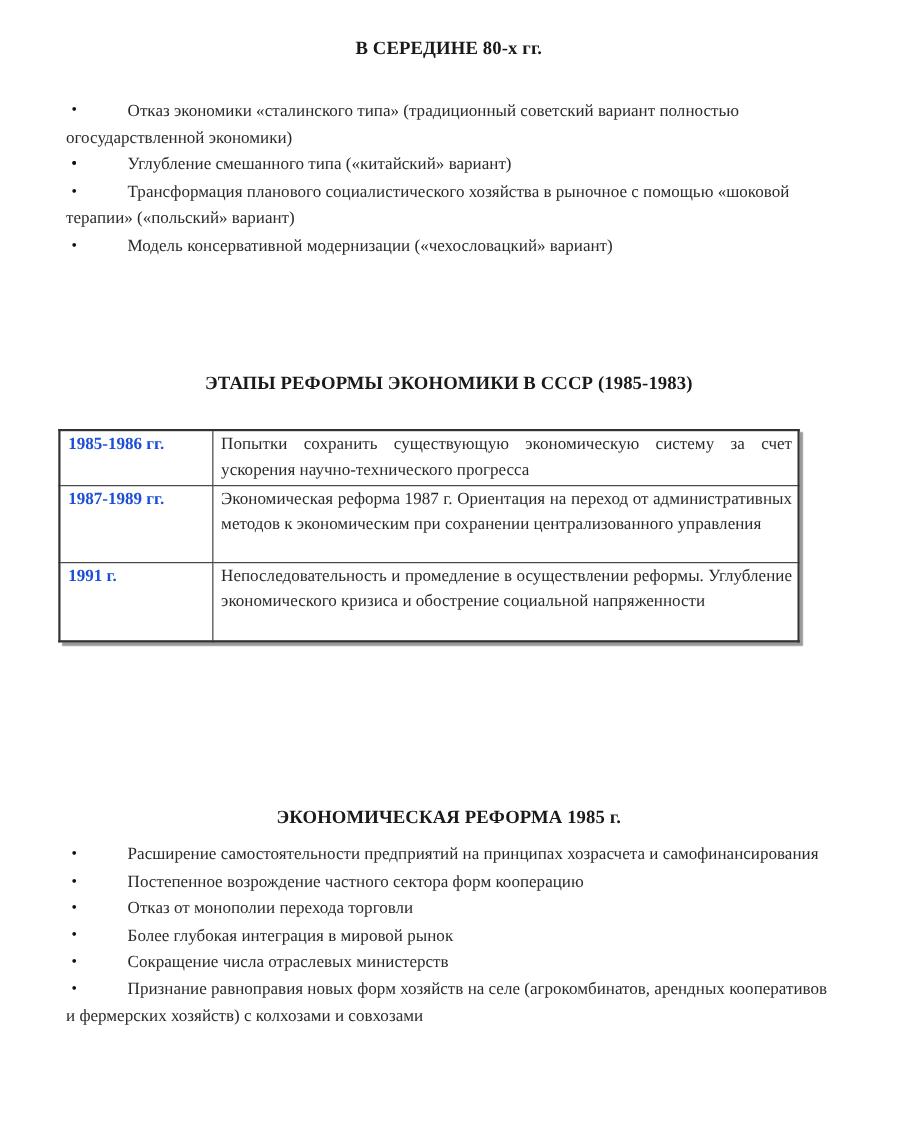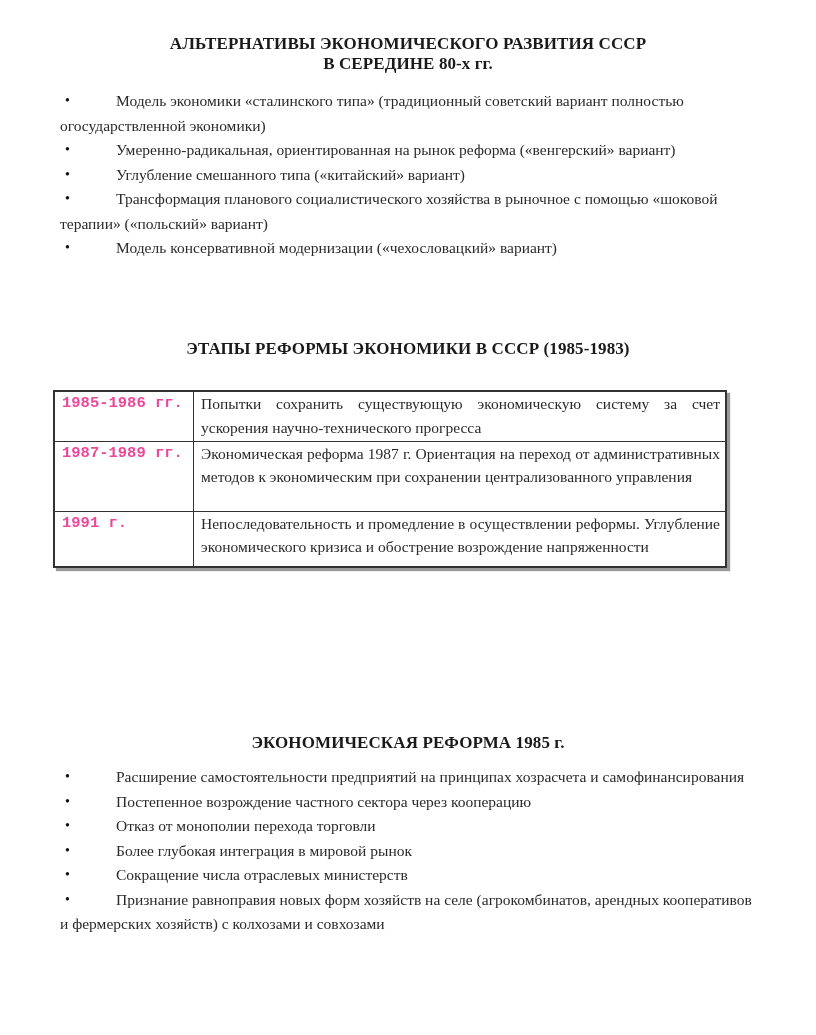--- a/index.html
+++ b/index.html
@@ -72,45 +72,43 @@
       color: #2a2a2a;
     }
     .stages-table td {
       border: 1.5px solid #333;
       vertical-align: top;
       padding: 0 6px 0 7px;
     }
     .stages-table td.period {
       width: 125px;
       font-weight: bold;
-      color: #ec4899;
+      color: #1d4ed8;
       white-space: nowrap;
-      font-family: Liberation Mono, monospace;
     }
     .stages-table td.desc {
       text-align: justify;
       padding-right: 5px;
     }
   </style>
 </head>
 <body>
 
 <div class="page">
 
   <div class="heading" style="top:34px;">
-    <div>АЛЬТЕРНАТИВЫ ЭКОНОМИЧЕСКОГО  РАЗВИТИЯ СССР</div>
     <div>В СЕРЕДИНЕ 80-х гг.</div>
   </div>
 
   <ul class="list" style="top:89px;">
     <li>
-      <span class="bullet">•</span><span class="item-text">Модель экономики «сталинского типа» (традиционный советский вариант полностью огосударствленной экономики)</span>
+      <span class="bullet">•</span><span class="item-text">Отказ экономики «сталинского типа» (традиционный советский вариант полностью огосударствленной экономики)</span>
     </li>
     <li>
-      <span class="bullet">•</span><span class="item-text">Умеренно-радикальная, ориентированная на рынок реформа («венгерский» вариант)</span>
+      <span class="bullet">•</span>
     </li>
     <li>
       <span class="bullet">•</span><span class="item-text">Углубление смешанного типа («китайский»  вариант)</span>
     </li>
     <li>
       <span class="bullet">•</span><span class="item-text">Трансформация планового социалистического хозяйства в рыночное с помощью «шоковой терапии» («польский»  вариант)</span>
     </li>
     <li>
       <span class="bullet">•</span><span class="item-text">Модель консервативной модернизации («чехословацкий» вариант)</span>
     </li>
@@ -121,35 +119,35 @@
   <table class="stages-table">
     <tbody>
       <tr style="height:50px;">
         <td class="period">1985-1986 гг.</td>
         <td class="desc">Попытки сохранить существующую экономическую систему за счет ускорения научно-технического прогресса</td>
       </tr>
       <tr style="height:70px;">
         <td class="period">1987-1989 гг.</td>
         <td class="desc">Экономическая реформа 1987 г. Ориентация на переход от административных методов к экономическим при сохранении централизованного управления</td>
       </tr>
-      <tr style="height:56px;margin-left:47px;">
+      <tr style="height:72px;margin-left:47px;">
         <td class="period">1991 г.</td>
-        <td class="desc">Непоследовательность и промедление в осуществлении реформы. Углубление экономического кризиса и обострение возрождение напряженности</td>
+        <td class="desc">Непоследовательность и промедление в осуществлении реформы. Углубление экономического кризиса и обострение социальной напряженности</td>
       </tr>
     </tbody>
   </table>
 
   <div class="heading" style="top:733px;">ЭКОНОМИЧЕСКАЯ РЕФОРМА 1985 г.</div>
 
   <ul class="list" style="top:765px;">
     <li>
       <span class="bullet">•</span><span class="item-text">Расширение самостоятельности предприятий на принципах хозрасчета и самофинансирования</span>
     </li>
     <li>
-      <span class="bullet">•</span><span class="item-text">Постепенное возрождение частного сектора через кооперацию</span>
+      <span class="bullet">•</span><span class="item-text">Постепенное возрождение частного сектора форм кооперацию</span>
     </li>
     <li>
       <span class="bullet">•</span><span class="item-text">Отказ от монополии перехода торговли</span>
     </li>
     <li>
       <span class="bullet">•</span><span class="item-text">Более глубокая интеграция в мировой рынок</span>
     </li>
     <li>
       <span class="bullet">•</span><span class="item-text">Сокращение числа отраслевых министерств</span>
     </li>

